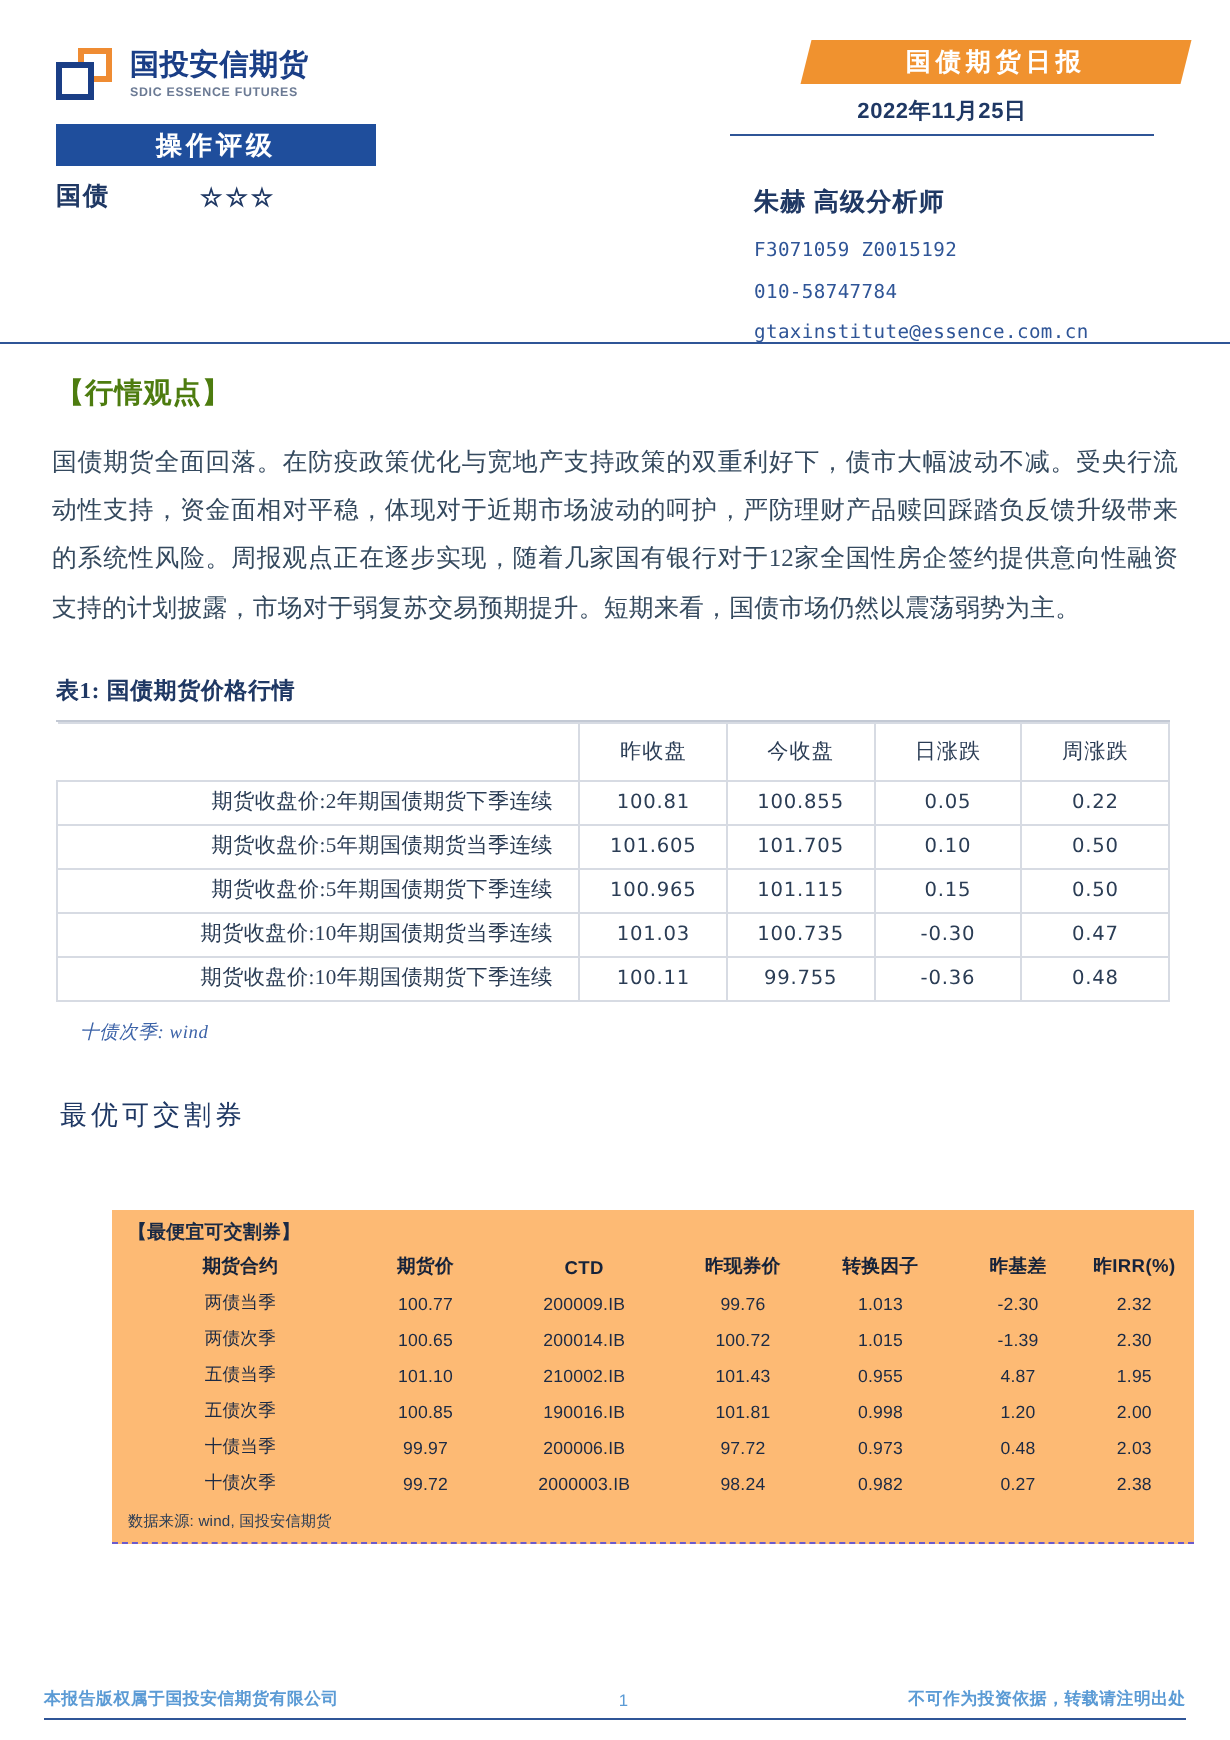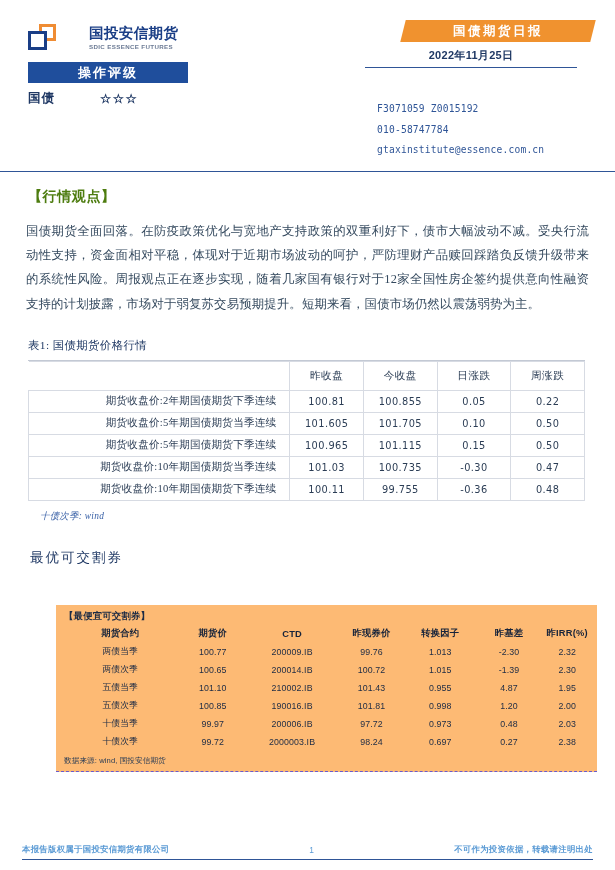--- a/index.html
+++ b/index.html
@@ -30,21 +30,20 @@
     border-bottom: 1.6px solid #2f5597;
     box-sizing: border-box;
   }
 
   .logo-block {
     position: absolute;
     left: 28px;
     top: 24px;
     display: flex;
     align-items: flex-start;
-    gap: 24px;
   }
   .logo-mark {
     position: relative;
     width: 30px;
     height: 28px;
     margin-right: 7px;
     flex: none;
   }
   .logo-mark .sq-orange {
     position: absolute;
@@ -194,21 +193,21 @@
     margin: 13px 26px 0 26px;
     font-size: 12.4px;
     line-height: 1.95;
     color: #34495e;
     text-align: justify;
     letter-spacing: 0.15px;
   }
 
   .table-caption {
     margin: 22px 0 7px 28px;
-    font-weight: normal;
+    font-weight: bold;
     font-size: 11.4px;
     color: #1f3864;
     letter-spacing: 0.4px;
   }
 
   
   .t1-wrap {
     margin: 0 30px 0 28px;
     border-top: 1.1px solid #c3c9d4;
   }
@@ -363,20 +362,21 @@
       <span class="rating-stars">☆☆☆</span>
     </div>
 
     <div class="report-badge">
       <span>国债期货日报</span>
     </div>
 
     <div class="report-date">2022年11月25日</div>
 
     <div class="analyst">
+      <div class="analyst-name">朱赫 高级分析师</div>
       <div class="analyst-code">F3071059 Z0015192</div>
       <div class="analyst-phone">010-58747784</div>
       <div class="analyst-email">gtaxinstitute@essence.com.cn</div>
     </div>
   </div>
 
   <div class="main">
 
     <div class="section-title">【行情观点】</div>
 
@@ -504,21 +504,21 @@
             <td class="c-num">97.72</td>
             <td class="c-num">0.973</td>
             <td class="c-num">0.48</td>
             <td class="c-num">2.03</td>
           </tr>
           <tr>
             <td class="c-contract">十债次季</td>
             <td class="c-num">99.72</td>
             <td class="c-ctd">2000003.IB</td>
             <td class="c-num">98.24</td>
-            <td class="c-num">0.697</td>
+            <td class="c-num">0.982</td>
             <td class="c-num">0.27</td>
             <td class="c-num">2.38</td>
           </tr>
         </tbody>
       </table>
       <div class="t2-src">数据来源: wind, 国投安信期货</div>
     </div>
 
   </div>
 

